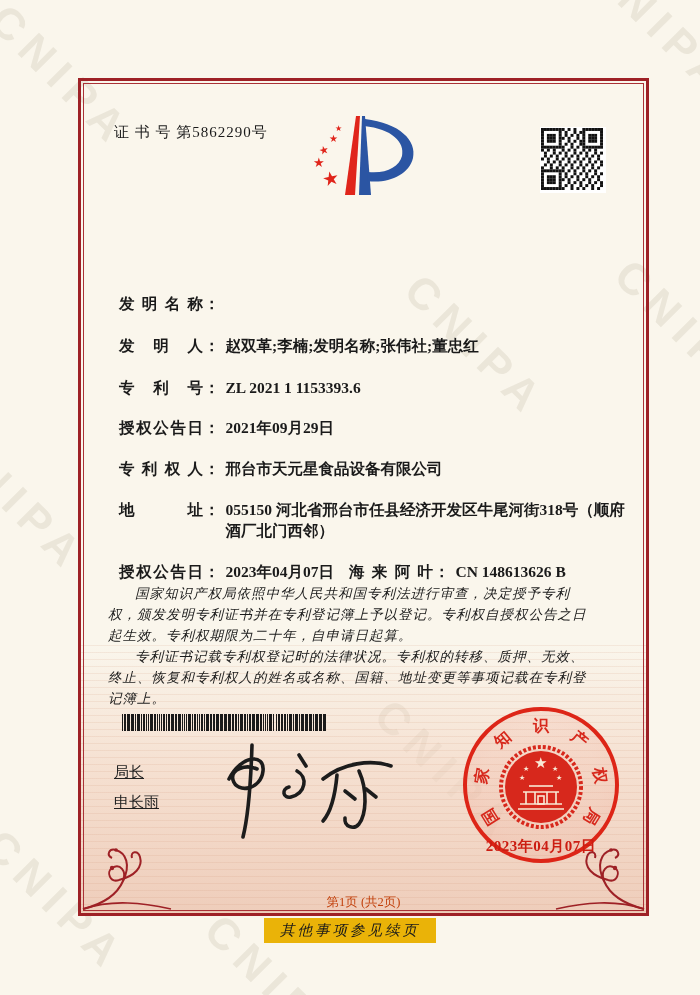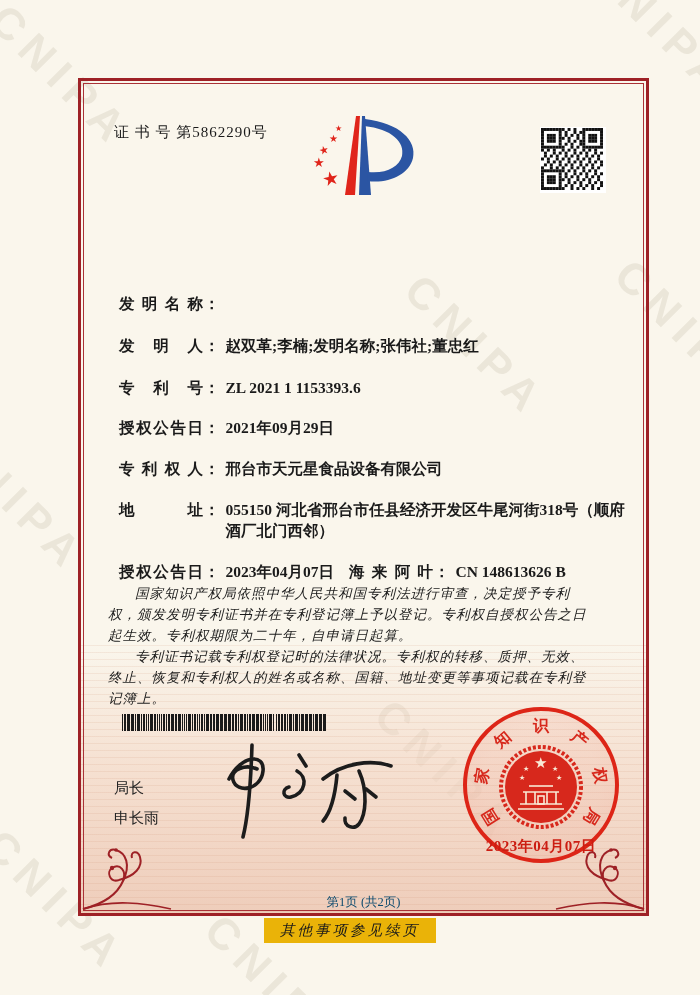--- a/index.html
+++ b/index.html
@@ -36,33 +36,33 @@
     font-size:30px; font-weight:bold; letter-spacing:0.42em; padding-left:0.42em; box-sizing:border-box;
   }
   .f{ position:absolute; left:38px; display:flex; font-size:15.5px; line-height:21px;font-weight:bold; }
   .f-label{ display:inline-block; width:84px; text-align:justify; text-align-last:justify; flex:none; }
   .colon{ flex:none; margin:0 6px 0 1px; }
   .f-value{ width:402px; }
   .f-pair2{ position:absolute; left:230px; top:0; display:flex; }
   .barcode{ position:absolute; left:41px; top:633px; width:207px; height:17px; }
   .kai{ font-style:italic; letter-spacing:1px; }
   .body-p{ position:absolute; left:27px; width:487px; font-size:13.5px; line-height:21px; text-indent:2em; }
-  .sig-block{ position:absolute; left:33px; top:692px; font-family:"Liberation Sans","DejaVu Sans",sans-serif; font-size:15px; line-height:30px; color:#222; }
+  .sig-block{ position:absolute; left:33px; top:676px; font-family:"Liberation Sans","DejaVu Sans",sans-serif; font-size:15px; line-height:30px; color:#222;text-decoration:underline; }
   .signature{ position:absolute; left:130px; top:656px; }
   .seal{ position:absolute; left:380px; top:624px; width:160px; height:160px; }
   .seal-ring{ position:absolute; inset:2px; border:4px solid #dd2517; border-radius:50%;
     background:radial-gradient(circle, rgba(230,70,45,0.07) 55%, rgba(230,70,45,0.12) 100%); }
   .seal-char{ position:absolute; left:50%; top:50%; font-size:16px; font-weight:bold; color:#d7281c; }
   .seal-emblem{ position:absolute; left:38px; top:40px; }
   .seal-date{ position:absolute; left:0; bottom:9px; width:100%; text-align:center;
     font-size:15px; font-weight:bold; color:#cc1d12; letter-spacing:0.5px; }
   .flourish{ position:absolute; bottom:-2px; }
   .flourish.fl-left{ left:0; }
   .flourish.fl-right{ right:0; transform:scaleX(-1); }
-  .page-info{ position:absolute; left:0; top:813px; width:100%; text-align:center; font-size:12.5px; color:#0c4a6e; }
+  .page-info{ position:absolute; left:0; top:813px; width:100%; text-align:center; font-size:12.5px; color:#c2410c; }
   .footer-note{
     position:absolute; left:0; top:918px; width:100%; text-align:center;
   }
   .footer-note span{
     display:inline-block; background:#eab308; padding:3px 16px;
     font-size:14.5px; letter-spacing:3px;
   }
 </style>
 </head>
 <body>

